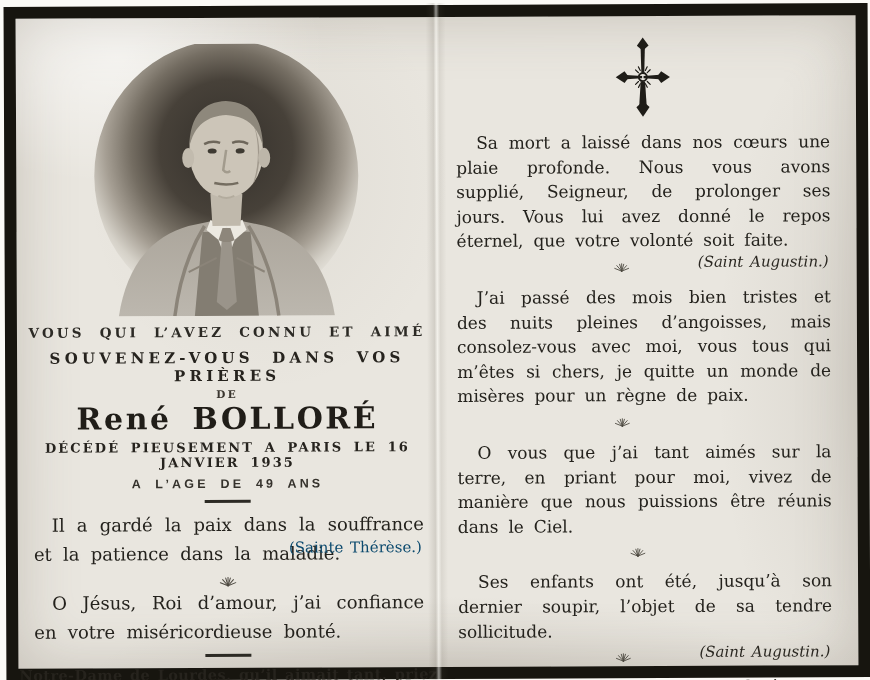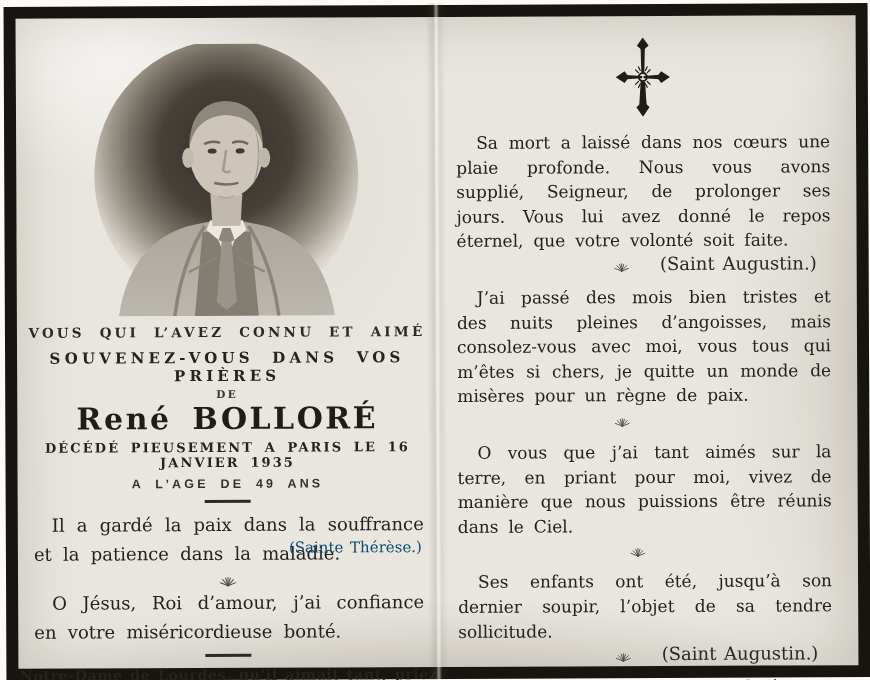--- a/index.html
+++ b/index.html
@@ -65,22 +65,22 @@
   
   .rp{padding:0 26px 0 20px;box-sizing:border-box;}
   .cross-wrap{width:66px;margin:20px auto 8px;}
   .rquote{
     position:relative;margin:0;
     font-size:17px;line-height:24.6px;text-align:justify;
     word-spacing:4.5px;text-indent:20px;color:#24221d;
   }
   .attr-row{position:relative;height:23px;margin-bottom:3px;}
   .attr-row .attr{
-    position:absolute;right:14px;top:0;
-    font-size:18px;word-spacing:2px;color:#2b2822;
+    position:absolute;right:2px;top:0;
+    font-style:italic;font-size:15px;word-spacing:2px;color:#2b2822;
   }
   .attr-row .orn-mid{position:absolute;left:44%;top:4px;transform:translateX(-50%);}
   .gap6{height:6px;}
   .gap8{height:8px;}
 </style>
 </head>
 <body>
 
 <div class="scan">
   <div class="card">

